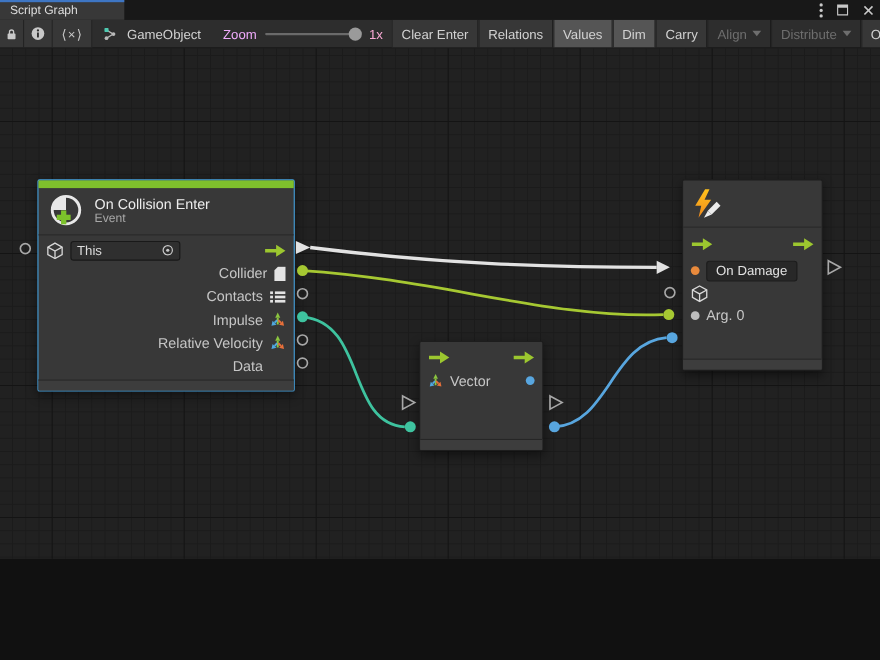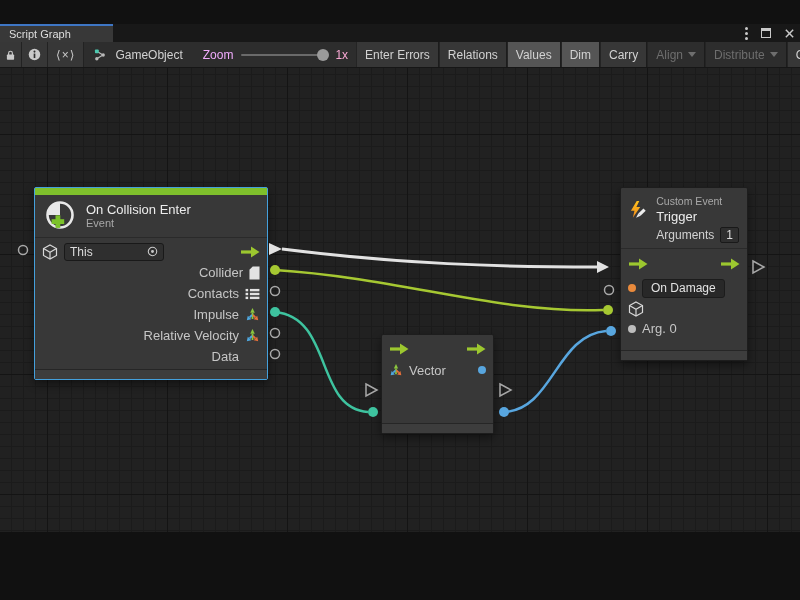--- a/index.html
+++ b/index.html
@@ -1,18 +1,18 @@
 <!DOCTYPE html>
 <html><head>
 <meta charset="utf-8">
 <style>
   * { margin:0; padding:0; box-sizing:border-box; }
   html,body { width:800px; height:600px; overflow:hidden; background:#111; }
   body { font-family:"Liberation Sans", sans-serif; color:#d2d2d2; font-size:12px; }
-  .window { position:relative; width:800px; height:508px; background:#212121; overflow:hidden;margin-top:24px; }
+  .window { position:relative; width:800px; height:508px; background:#212121; overflow:hidden; }
 
   
   .tabbar { position:relative; height:18px; background:#181818; display:flex; align-items:stretch; }
   .tab { width:113px; background:#383838; border-top:2px solid #3e76c4; display:flex; align-items:center; padding-left:9px; font-size:11px; color:#dedede; }
   .win-controls { position:absolute; right:5px; top:2px; display:flex; align-items:center; gap:13px; height:14px; }
   .menu-dots { width:3px; height:13px; position:relative; }
   .menu-dots i { position:absolute; left:0; width:3px; height:3px; border-radius:50%; background:#c9c9c9; }
   .menu-dots i:nth-child(1){top:0;} .menu-dots i:nth-child(2){top:5px;} .menu-dots i:nth-child(3){top:10px;}
   .max-box { width:10px; height:10px; border:1.5px solid #c9c9c9; border-top-width:3px; }
 
@@ -116,21 +116,21 @@
     </div>
     <div class="zoom-group">
       <span style="color:#f0abfc">Zoom</span>
       <div class="zoom-track">
         <div class="zoom-handle"></div>
       </div>
       <span style="color:#f9a8d4">1x</span>
     </div>
     <div class="rbuttons">
       <div class="tbtn">
-          <span>Enter Errors</span>
+          <span>Clear Enter</span>
         </div>
       <div class="tbtn">
           <span>Relations</span>
         </div>
       <div class="tbtn active">
           <span>Values</span>
         </div>
       <div class="tbtn active">
           <span>Dim</span>
         </div>
@@ -303,28 +303,20 @@
           <defs>
             <linearGradient id="boltg" x1="0" y1="0" x2="0" y2="1">
               <stop offset="0" stop-color="#ffc21c"></stop>
                 <stop offset="1" stop-color="#f08a1d"></stop>
             </linearGradient>
           </defs>
           <path d="M12 1 L3 16 H8.5 L6 27 L17.5 10.5 H11.5 L16 1 Z" fill="url(#boltg)"></path>
           <polygon points="14.5,20.5 22.5,12.5 26,16 18,24" fill="#ececec"></polygon>
           <polygon points="14.5,20.5 18,24 11,27" fill="#ececec"></polygon>
         </svg>
-        <div class="hdrcol" style="gap:1px;">
-          <span class="nsub" style="font-size:10.5px">Custom Event</span>
-          <span class="ntitle">Trigger</span>
-          <span style="display:flex; align-items:center; margin-top:2px;">
-            <span class="lbl">Arguments</span>
-            <span class="valbox">1</span>
-          </span>
-        </div>
       </div>
       <div class="nbody" style="padding-top:2px;">
         <div class="nrow" style="height:26px;">
           <svg width="20" height="12" viewBox="0 0 20 12">
             <path d="M1 6h11" stroke="#9cc72f" stroke-width="3.2"></path>
               <polygon points="11,0.5 19.5,6 11,11.5" fill="#9cc72f"></polygon>
           </svg>
           <span class="spacer"></span>
           <svg width="20" height="12" viewBox="0 0 20 12">
             <path d="M1 6h11" stroke="#9cc72f" stroke-width="3.2"></path>

